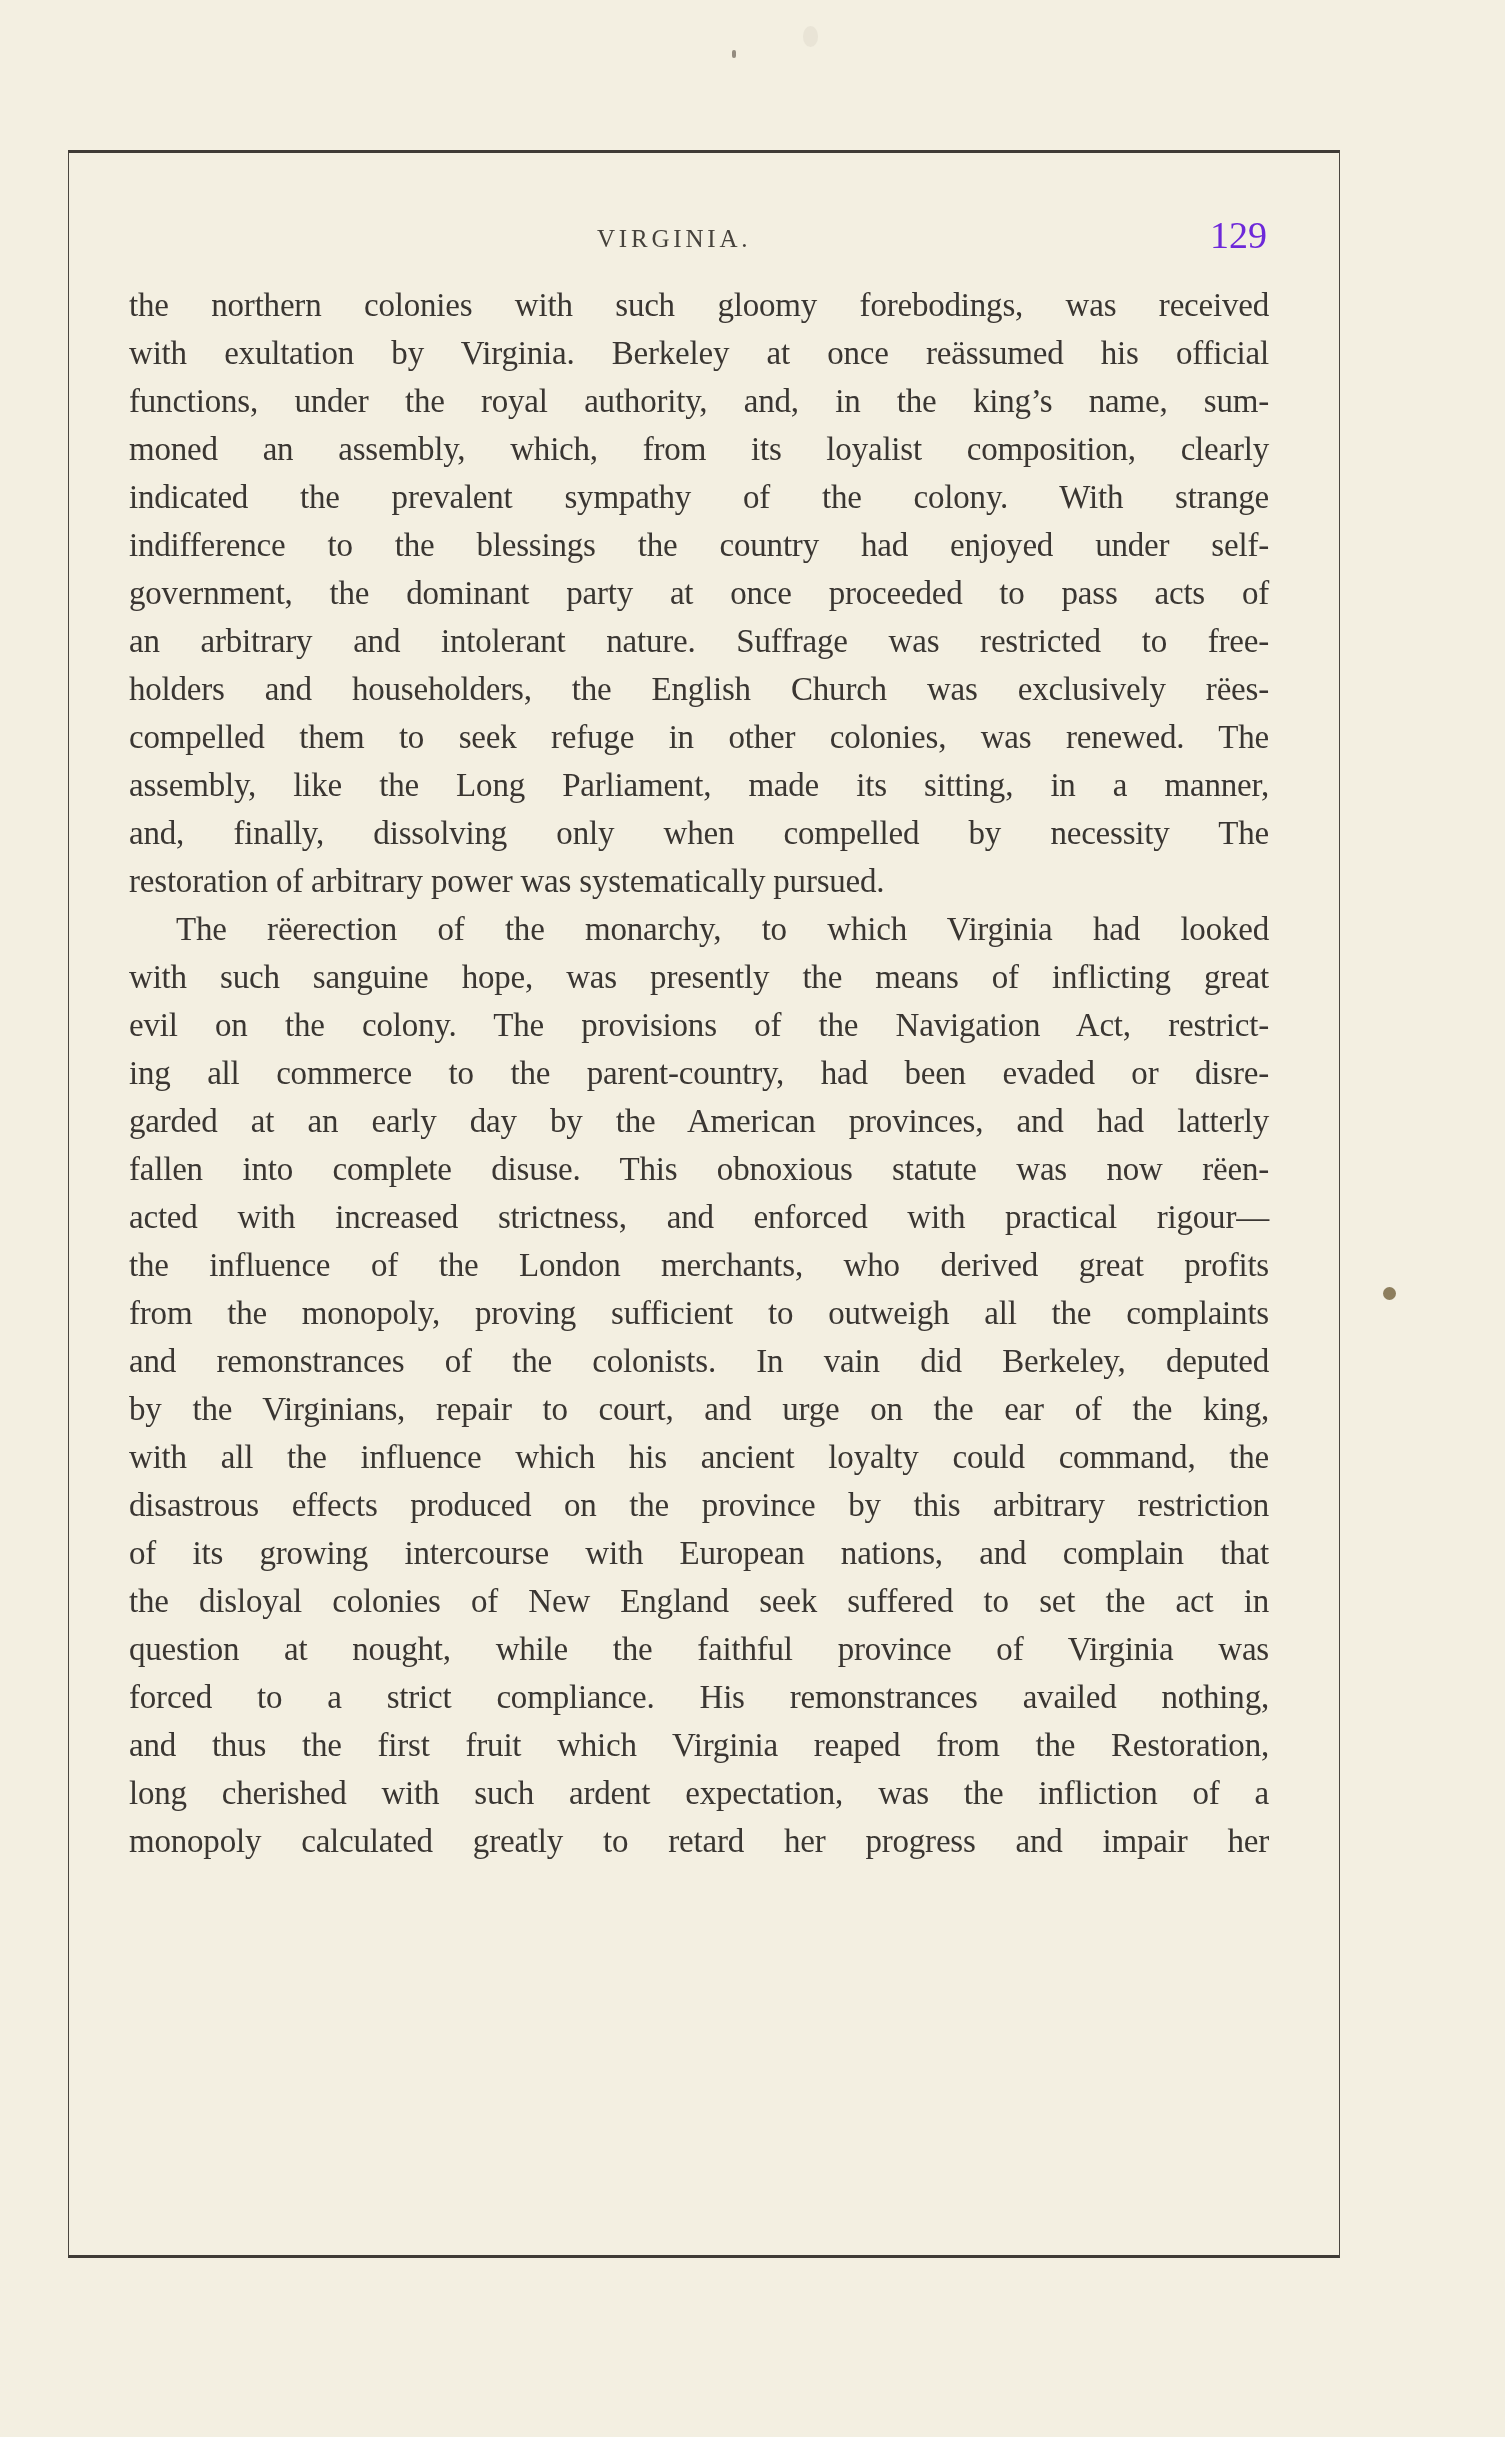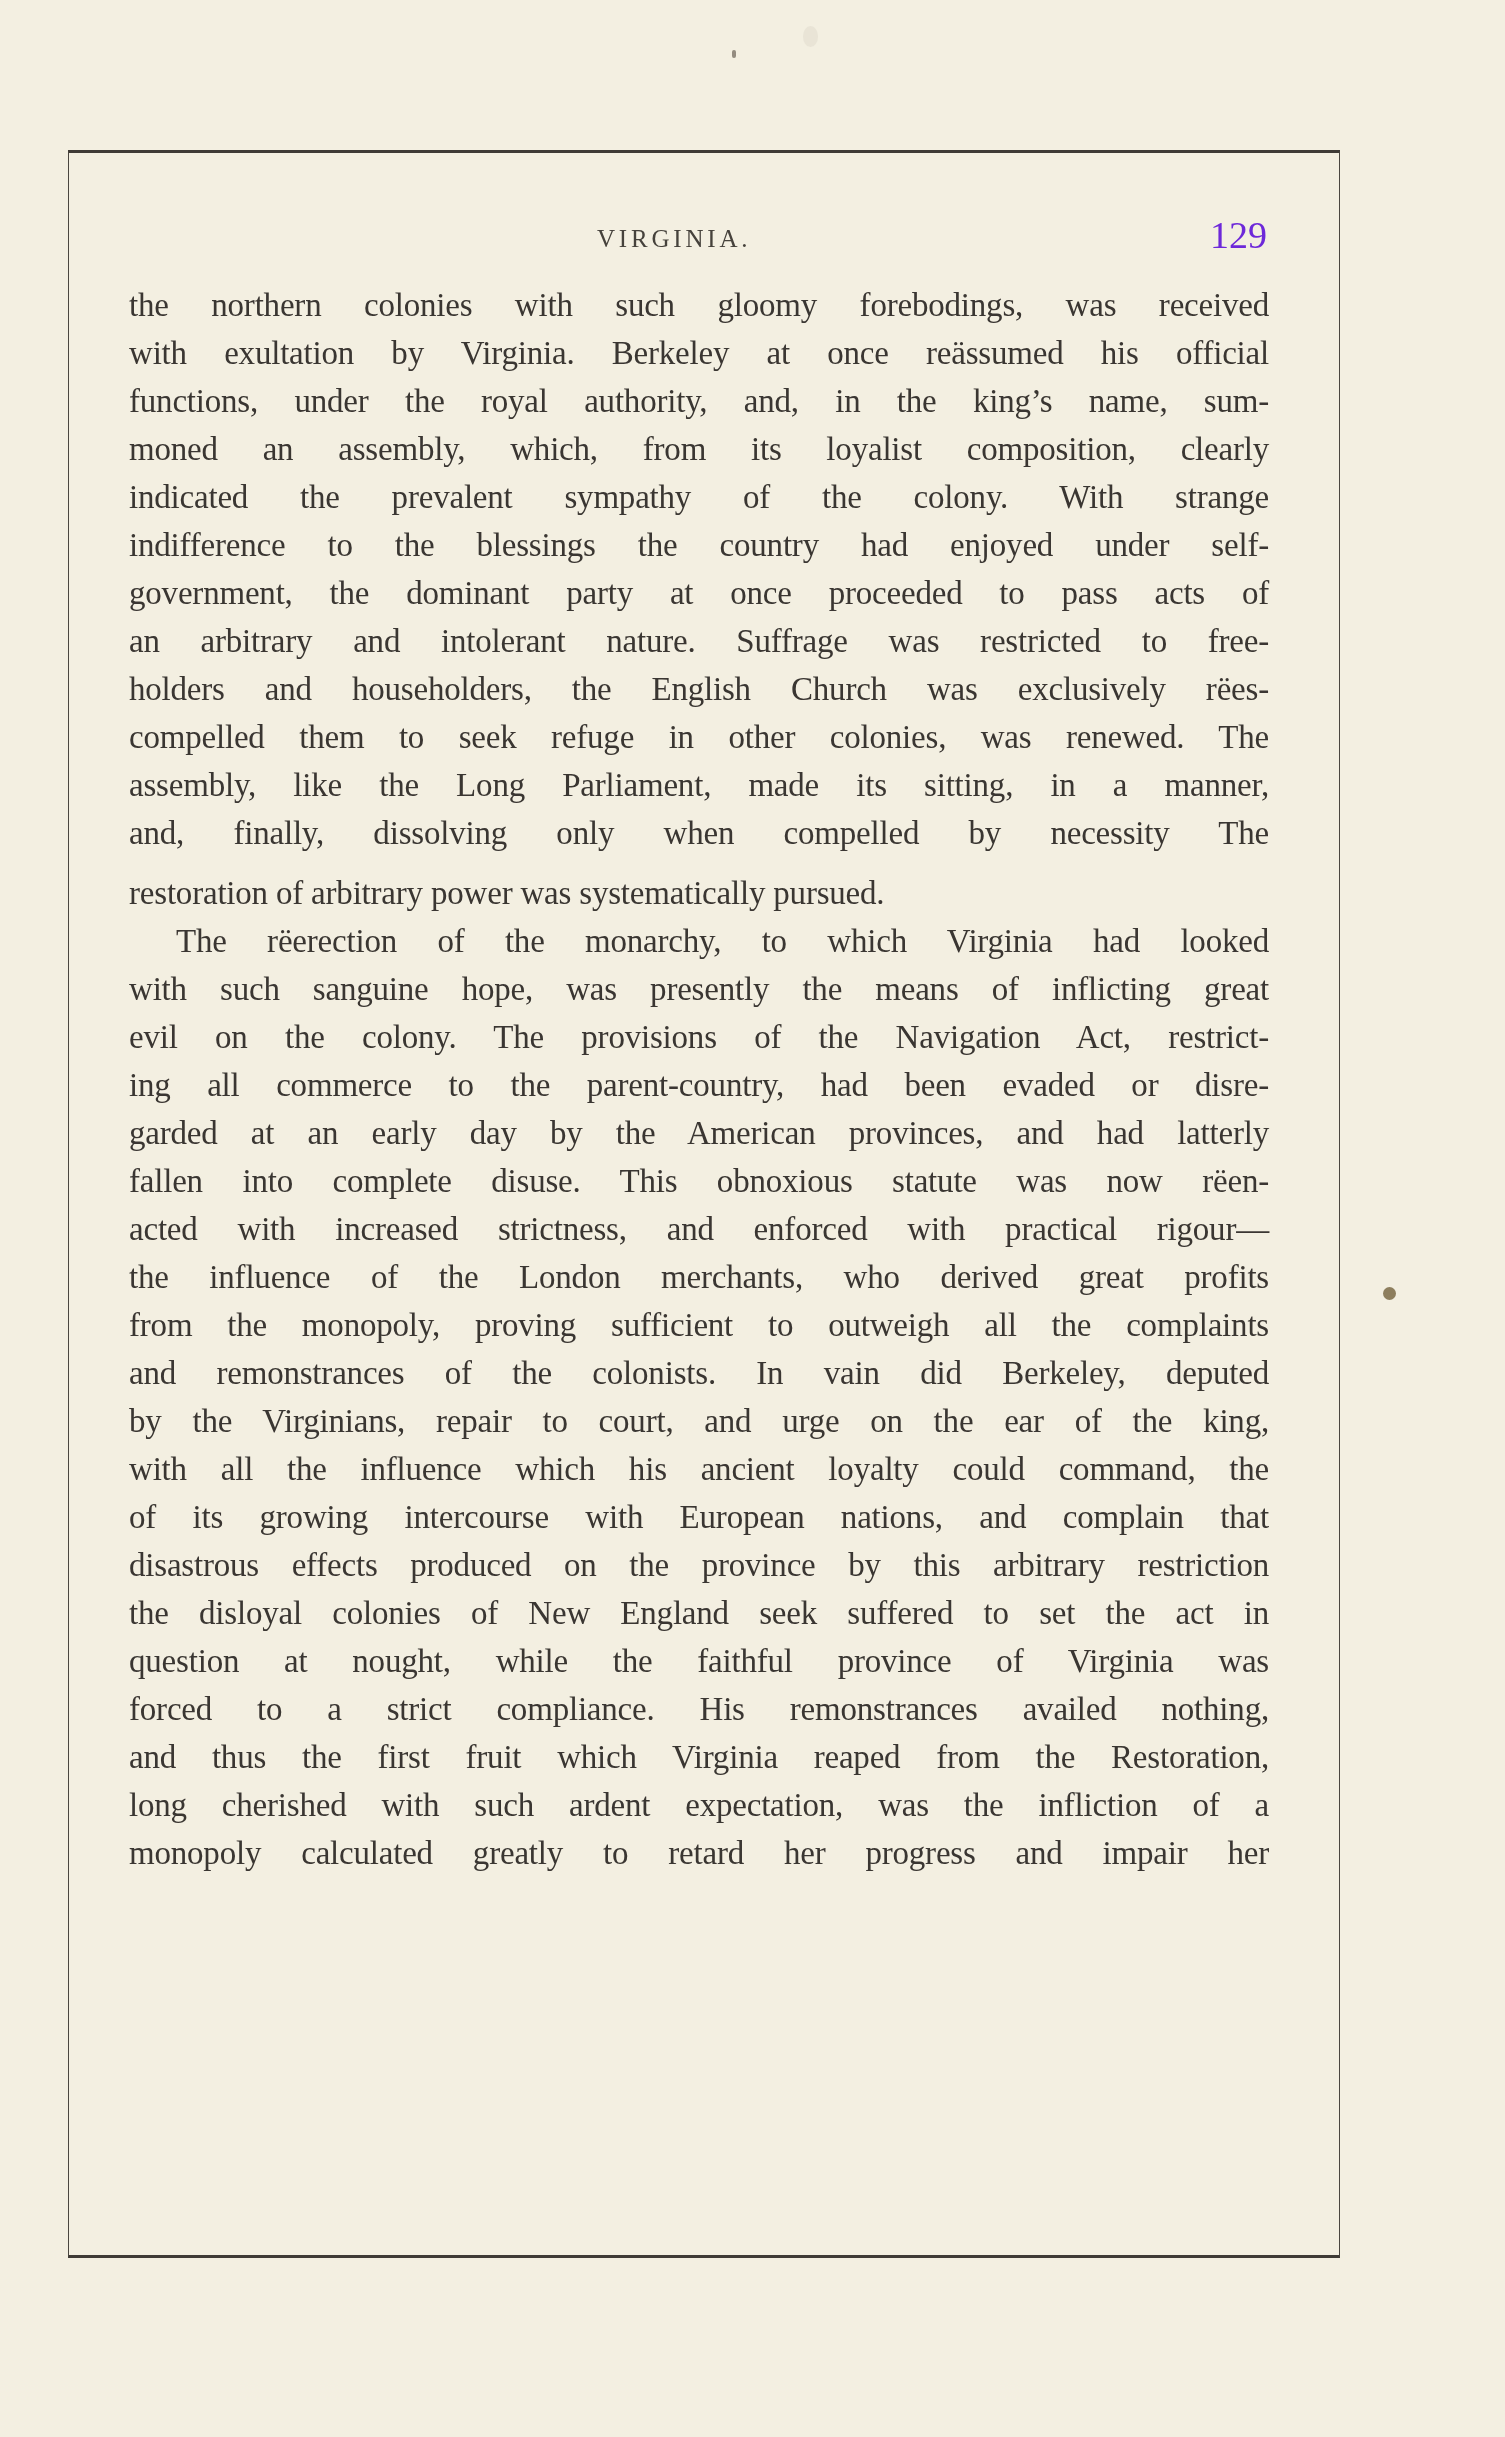--- a/index.html
+++ b/index.html
@@ -69,21 +69,20 @@
       height: 48px;
       line-height: 48px;
       font-size: 33px;
       white-space: nowrap;
       text-align: justify;
       text-align-last: justify;
       letter-spacing: -0.2px;
     }
     .line.last {
       text-align-last: left;
-      margin-top: 12px;
     }
     .line.indent {
       padding-left: 47px;
     }
   </style>
 </head>
 <body style="background: rgb(243, 239, 225); color: rgb(58, 54, 50);">
 
 <div class="speck speck-ghost"></div>
 <div class="speck speck-top"></div>
@@ -118,22 +117,22 @@
     <span class="line">evil on the colony.  The provisions of the Navigation Act, restrict-</span>
     <span class="line">ing all commerce to the parent-country, had been evaded or disre-</span>
     <span class="line">garded at an early day by the American provinces, and had latterly</span>
     <span class="line">fallen into complete disuse.  This obnoxious statute was now rëen-</span>
     <span class="line">acted with increased strictness, and enforced with practical rigour—</span>
     <span class="line">the influence of the London merchants, who derived great profits</span>
     <span class="line">from the monopoly, proving sufficient to outweigh all the complaints</span>
     <span class="line">and remonstrances of the colonists.  In vain did Berkeley, deputed</span>
     <span class="line">by the Virginians, repair to court, and urge on the ear of the king,</span>
     <span class="line">with all the influence which his ancient loyalty could command, the</span>
+    <span class="line">disastrous effects produced on the province by this arbitrary restriction</span>
     <span class="line">of its growing intercourse with European nations, and complain that</span>
-    <span class="line">disastrous effects produced on the province by this arbitrary restriction</span>
     <span class="line">the disloyal colonies of New England seek suffered to set the act in</span>
     <span class="line">question at nought, while the faithful province of Virginia was</span>
     <span class="line">forced to a strict compliance.  His remonstrances availed nothing,</span>
     <span class="line">and thus the first fruit which Virginia reaped from the Restoration,</span>
     <span class="line">long cherished with such ardent expectation, was the infliction of a</span>
     <span class="line">monopoly calculated greatly to retard her progress and impair her</span>
   </div>
 </div>
 
 

